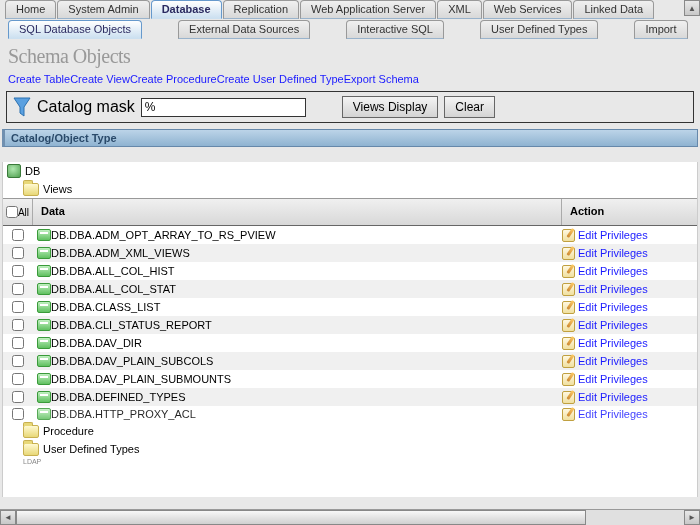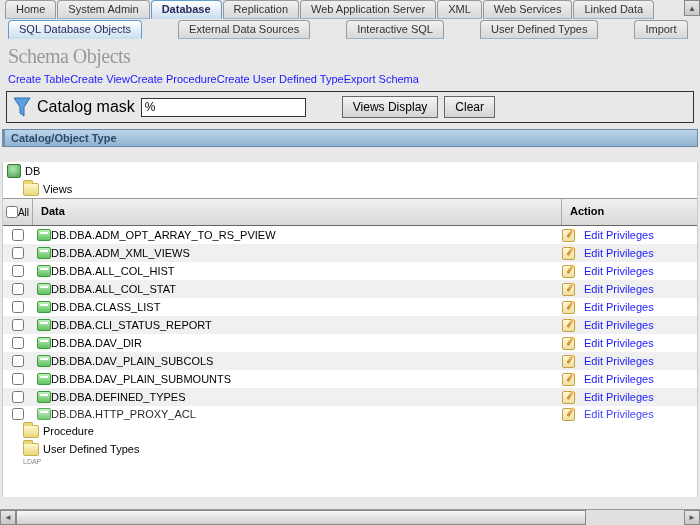--- a/index.html
+++ b/index.html
@@ -170,21 +170,21 @@
   }
   .grid-rows { }
   .grid-row {
     display: flex;
     align-items: center;
     height: 18px;
   }
   .grid-row.alt { background: #f0f0f0; }
   .grid-row .col-check { width: 30px; display:flex; justify-content:center;}
   .grid-row .col-name { flex: 1; display:flex; align-items:flex-start; padding-left:4px; overflow:hidden; white-space:nowrap;}
-  .grid-row .col-action { width: 135px; display:flex; align-items:center; gap:9px;}
+  .grid-row .col-action { width: 135px; display:flex; align-items:center; gap:3px;}
   .grid-row .col-action a { color:#1a1aff; font-size:11px; text-decoration:none; cursor:pointer;}
   .view-icon {
     width:14px; height:12px;
     background: linear-gradient(#c0f0c0,#60c060);
     border:1px solid #3a9a3a;
     border-radius:2px;
     position:relative;
     flex-shrink:0;
   }
   .view-icon::after{

